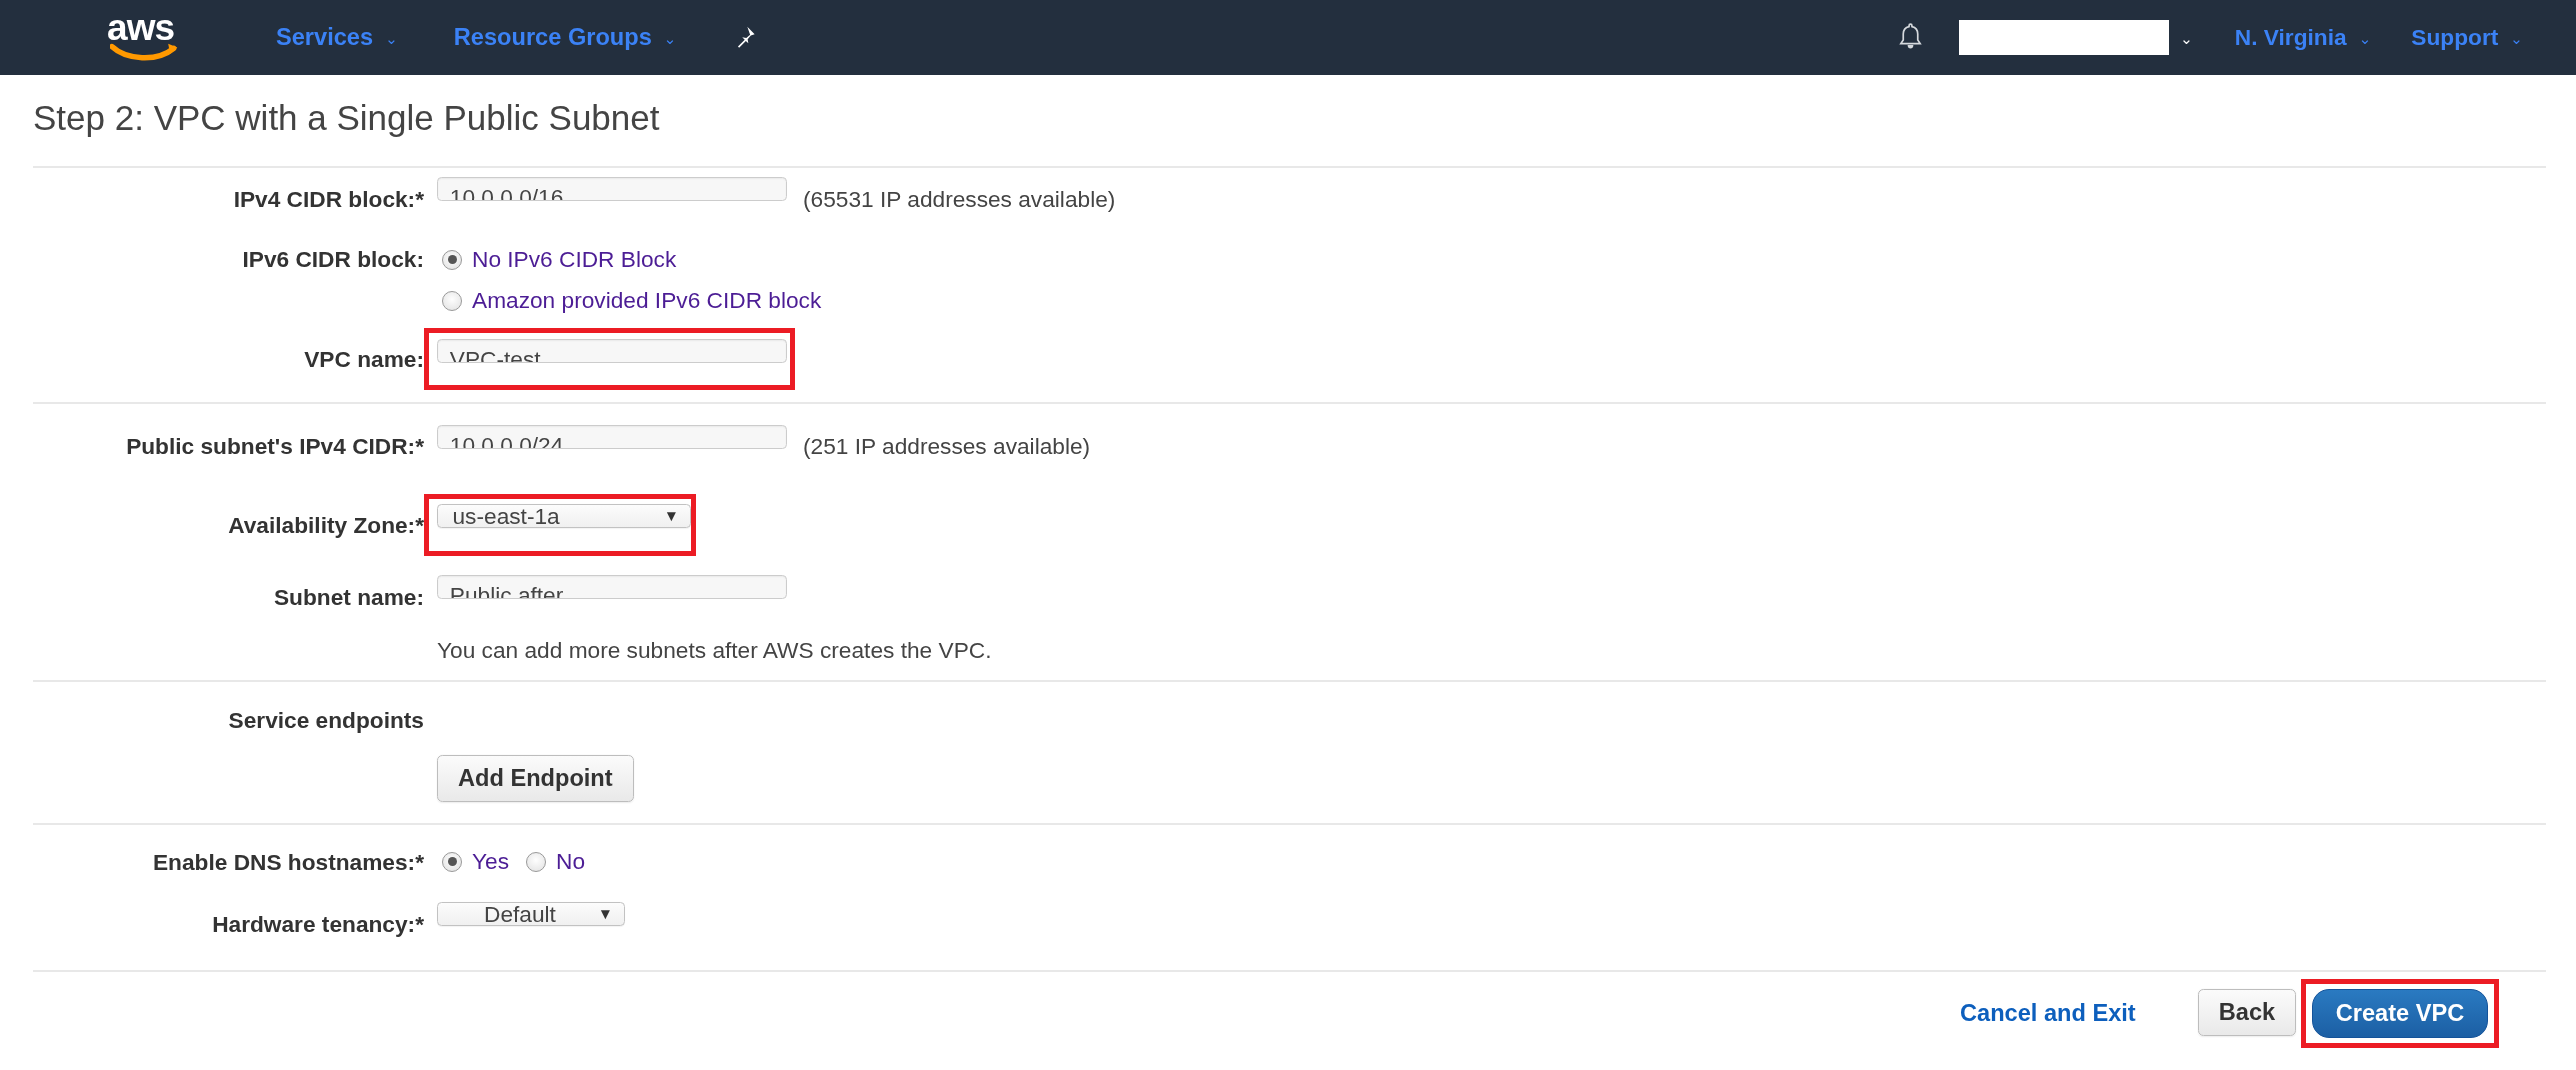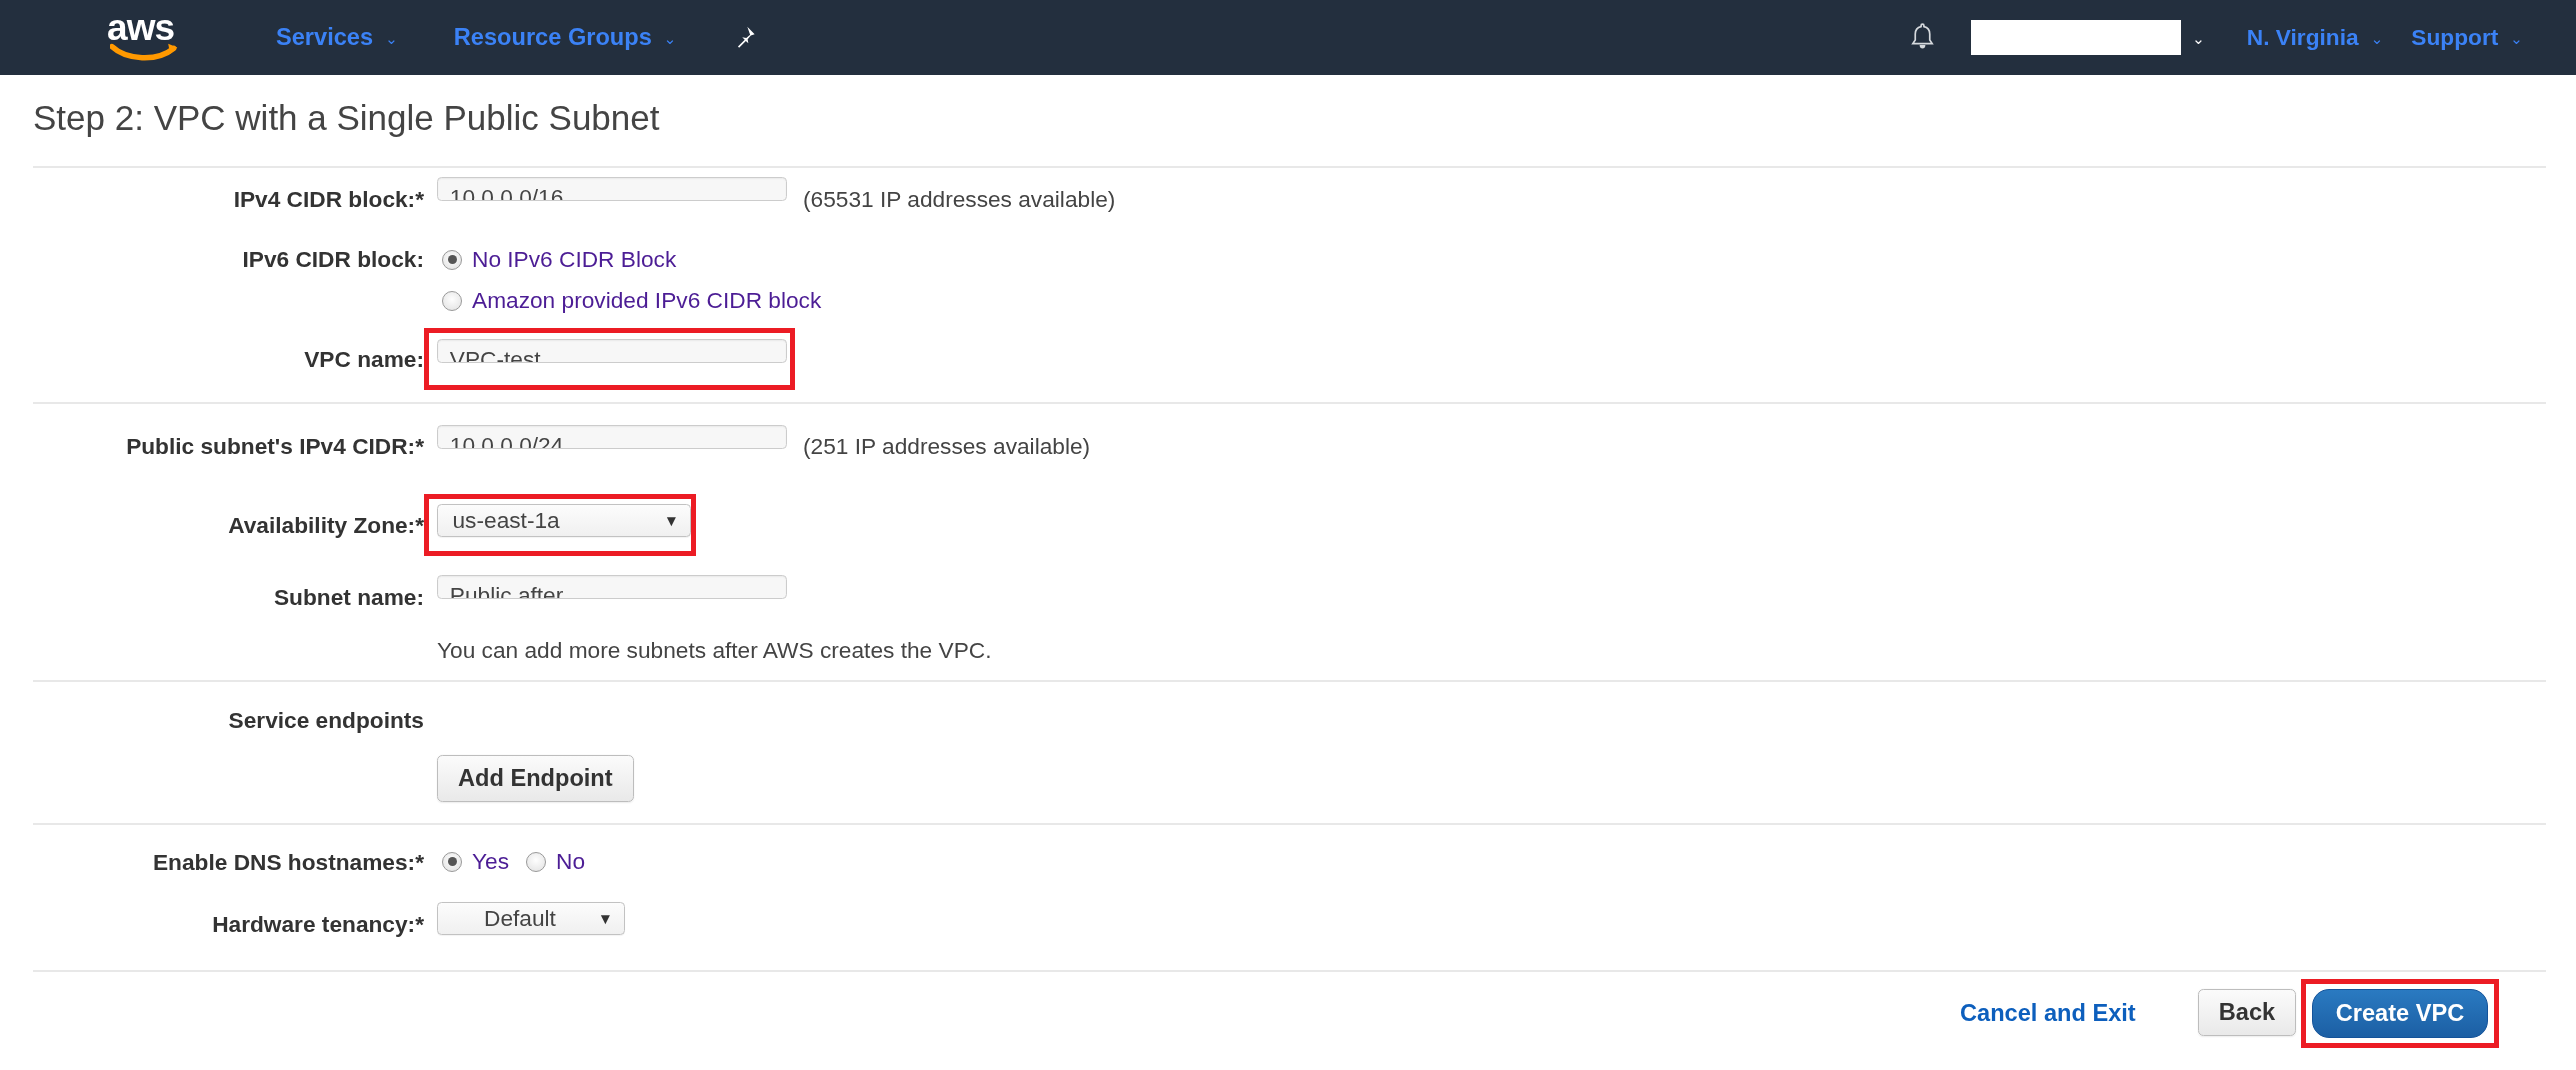--- a/index.html
+++ b/index.html
@@ -79,21 +79,21 @@
     width: 210px; height: 35px;
     background: #ffffff;
     cursor: pointer;
   }
   .account-caret {
     color:#ffffff; font-size:15.4px;
     margin-left: 11px; position:relative; top:1.8px;
     cursor: pointer;
   }
   .nav-region { margin-left: 42px; font-size: 22.7px; }
-  .nav-support { margin-left: 28px; font-size: 22.7px; margin-right: 53px; text-align: right; }
+  .nav-support { margin-left: 40px; font-size: 22.7px; margin-right: 53px; text-align: right; }
 
   
   .page-title {
     position: absolute; left: 33px; top: 98px;
     font-size: 35px; color: #444444; font-weight: 400;
     white-space: nowrap;
   }
 
   .divider {
     position: absolute; left: 33px;
@@ -144,21 +144,21 @@
     width:9px; height:9px; border-radius:50%;
     background:#555555;
   }
   .radio-label {
     font-size: 22.7px; color: #4c1d95; margin-left: 10px;
     white-space: nowrap;
   }
 
   .select-box {
     position: absolute;
-    height: 33px;
+    height: 24px;
     background: linear-gradient(to bottom, #fcfcfc 0%, #f0f0f0 100%);
     border: 0.9px solid #c2c2c2;
     border-radius: 4.5px;
     display: flex; align-items: center;
     padding-left: 14.5px; padding-right: 11px;
     font-size: 22.7px; color: #444444;
     cursor: pointer;
     box-shadow: 0 0.9px 0.9px rgba(0,0,0,0.05);
     white-space: nowrap;
   }

